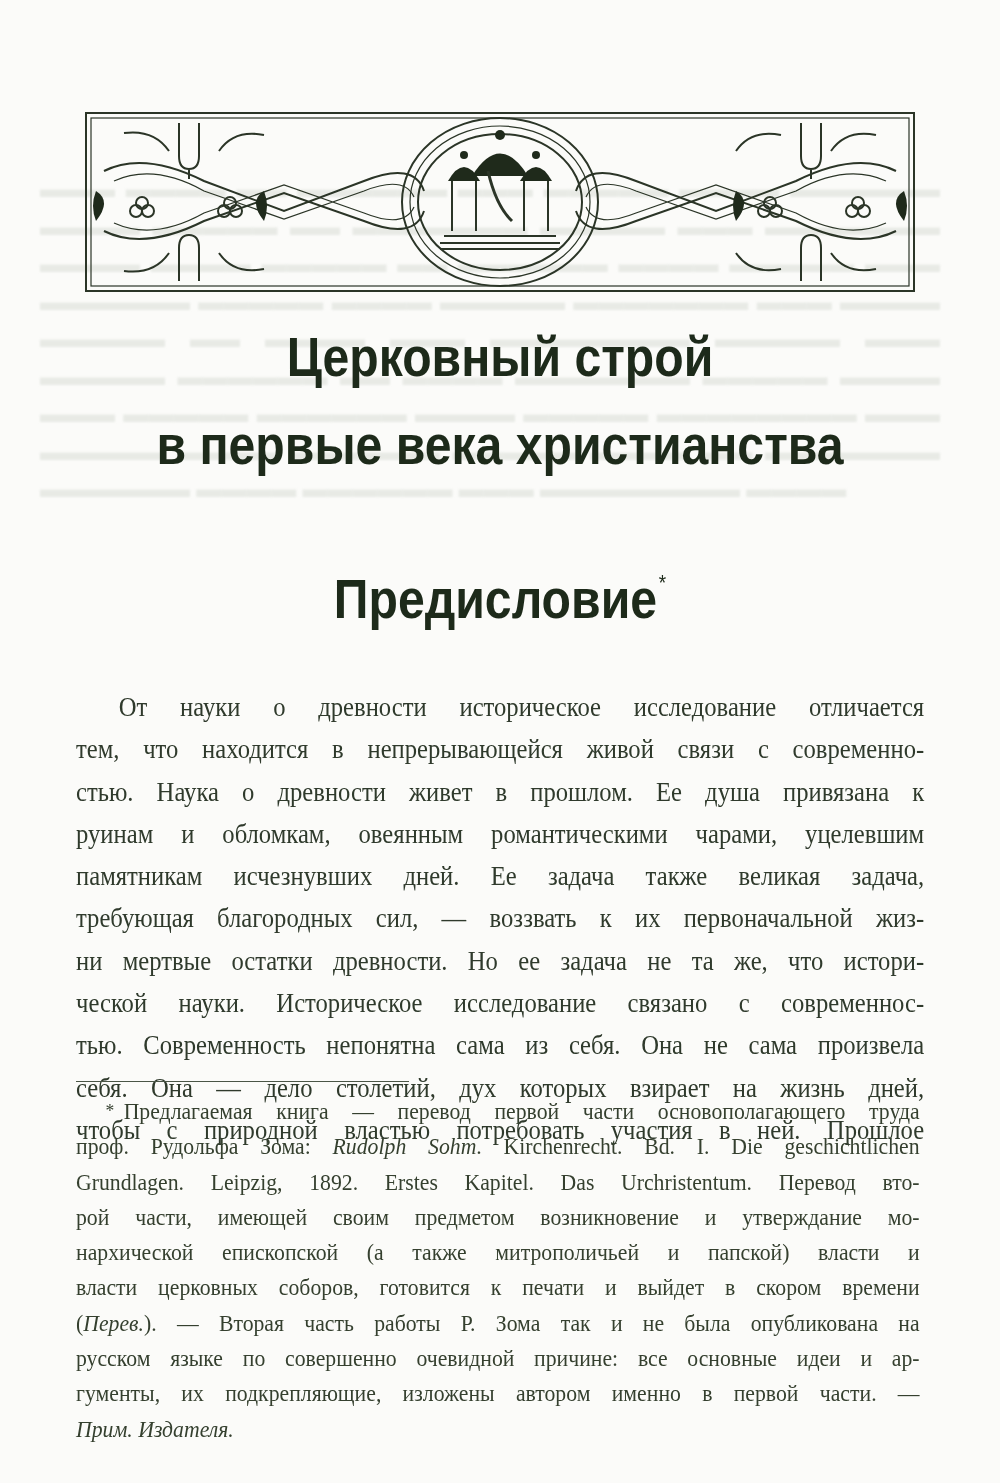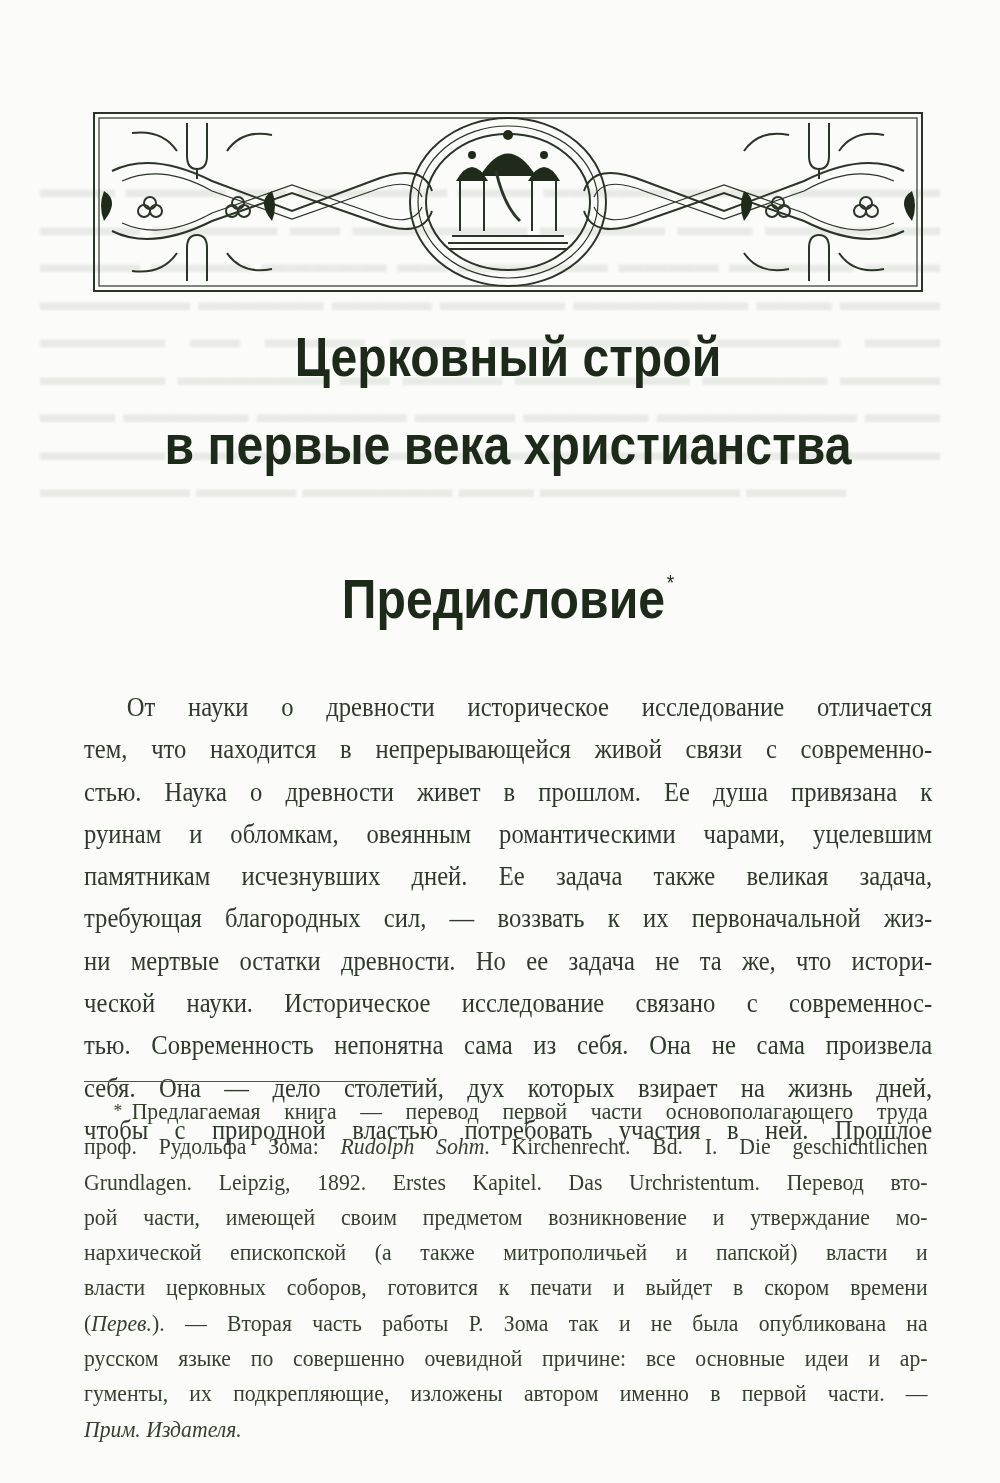--- a/index.html
+++ b/index.html
@@ -9,21 +9,21 @@
     position: relative;
     font-family: "Liberation Serif", "DejaVu Serif", serif;
     color: #2f3a2c;
   }
   .ghost {
     position: absolute; left: 40px; top: 170px; width: 900px;
     color: #d9ddd6; font-size: 25px; line-height: 37.5px;
     filter: blur(1.2px); opacity: 0.55; pointer-events: none;
     text-align: justify;
   }
-  .page { position: absolute; left: 8px; top: 0; width: 916px; height: 1483px; }
+  .page { position: absolute; left: 0; top: 0; width: 916px; height: 1483px; }
   .ornament {
     position: absolute; left: 84px; top: 111px; width: 832px; height: 182px;
   }
   .title {
     position: absolute; left: 0; width: 1000px; text-align: center;
     font-family: "Liberation Sans Narrow", "Liberation Sans", "DejaVu Sans", sans-serif;
     font-weight: bold; color: #1d2a1a; letter-spacing: 0px;
     transform: scaleX(0.86); transform-origin: center;
   }
   .t1 { top: 324px; font-size: 56px; }

